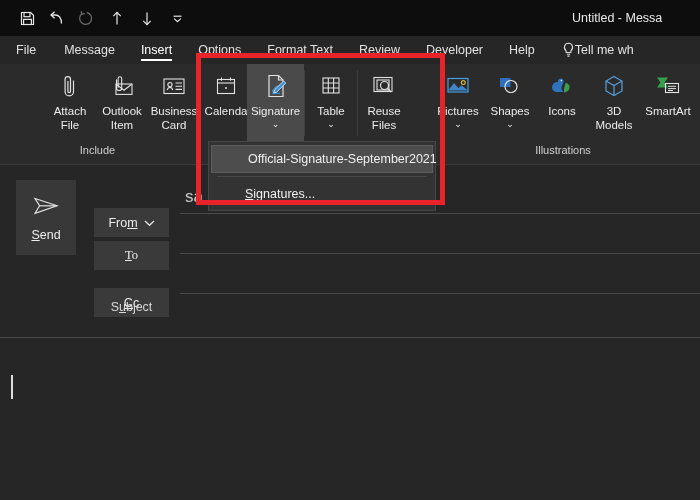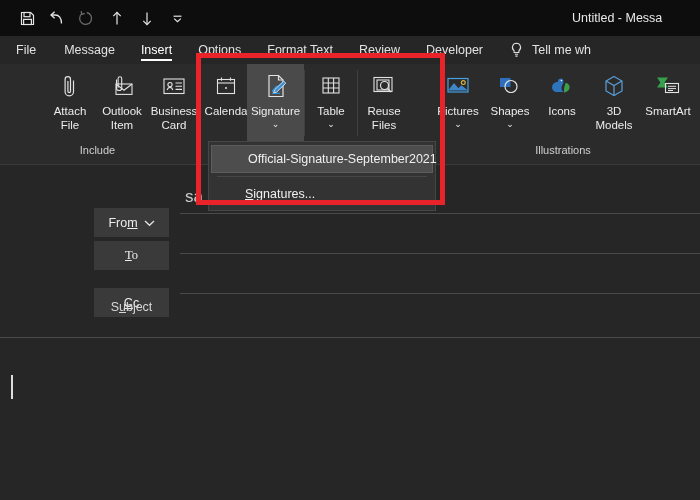--- a/index.html
+++ b/index.html
@@ -43,21 +43,21 @@
     padding:0 13px; font-size:12.5px; color:#e2e2e2; position:relative;
     white-space:nowrap;
   }
   .tab.first{ padding-left:16px; padding-right:15px; }
   .tab.active{ color:#ffffff; }
   .tab.active::after{
     content:""; position:absolute; left:13px; right:13px; bottom:3px;
     height:2px; background:#ffffff;
   }
   .tellme{
-    display:flex; align-items:center; gap:9px; padding-left:14px;
+    display:flex; align-items:center; padding-left:14px;
     font-size:12.5px; color:#e2e2e2; white-space:nowrap;
   }
 
   
   .ribbon{
     position:absolute; left:0; top:64px; width:700px; height:101px;
     background:#2b2b2b;
     border-bottom:1px solid #3a3a3a;
   }
   .rib-row{ position:absolute; left:0; top:0; height:79px; display:flex; align-items:flex-start;padding-left:44px; }
@@ -182,20 +182,21 @@
 </div>
 
 <div class="tabstrip">
   <div class="tab first">File</div>
   <div class="tab">Message</div>
   <div class="tab active">Insert</div>
   <div class="tab">Options</div>
   <div class="tab">Format Text</div>
   <div class="tab">Review</div>
   <div class="tab">Developer</div>
+  <div class="tab">Help</div>
   <div class="tellme">
     <span>
       <svg width="13" height="16" viewBox="0 0 13 16" style="display:block">
           <path d="M6.5 1.3a4.1 4.1 0 0 0-2.4 7.4v1.8h4.8V8.7A4.1 4.1 0 0 0 6.5 1.3z" fill="none" stroke="#dcdcdc" stroke-width="1.1"></path>
           <path d="M4.9 12.2h3.2M5.4 14.1h2.2" stroke="#dcdcdc" stroke-width="1.1" fill="none"></path>
         </svg>
     </span>
     <span>Tell me wh</span>
   </div>
 </div>
@@ -365,20 +366,29 @@
   </div>
 </div>
 
 <div class="sigmenu">
   <div class="sigitem hl">Official-Signature-September2021</div>
   <div class="sigsep"></div>
   <div class="sigitem"><u>S</u>ignatures...</div>
 </div>
 
 <div class="compose">
+  <div class="sendbtn">
+    <span class="ic">
+      <svg width="30" height="24" viewBox="0 0 30 24">
+          <path d="M4 4.5 26 11.8 4 19.3l4.6-7.5z" fill="none" stroke="#e2e2e2" stroke-width="1.2"></path>
+          <path d="M8.6 11.8H26" fill="none" stroke="#e2e2e2" stroke-width="1.2"></path>
+        </svg>
+    </span>
+    <span><u>S</u>end</span>
+  </div>
 
   <div class="hdr-btn" style="top:15px;">
     <span>Fro<u>m</u></span>
     <span>
       <svg width="11" height="8" viewBox="0 0 11 8" style="display:block">
           <path d="M1 2 5.5 6.3 10 2" fill="none" stroke="#e2e2e2" stroke-width="1.3"></path>
         </svg>
     </span>
   </div>
   <div class="fromval" style="top:22px;">sa</div>

